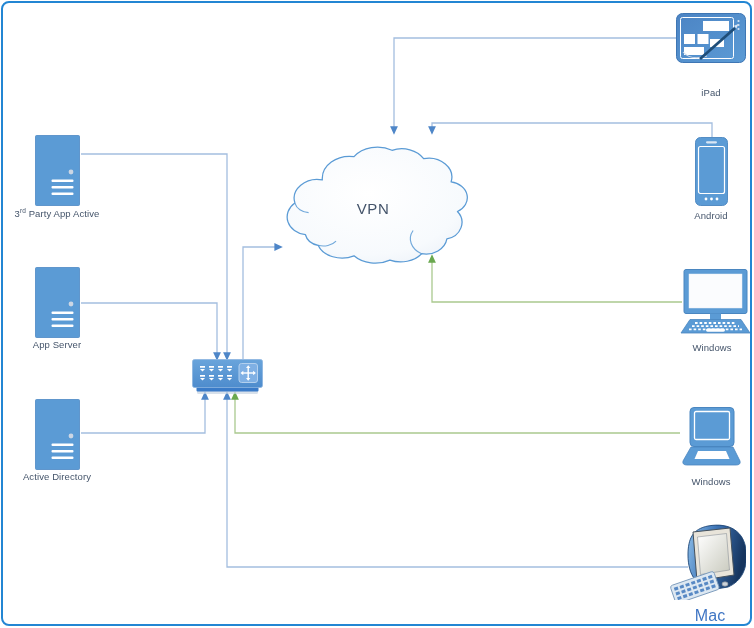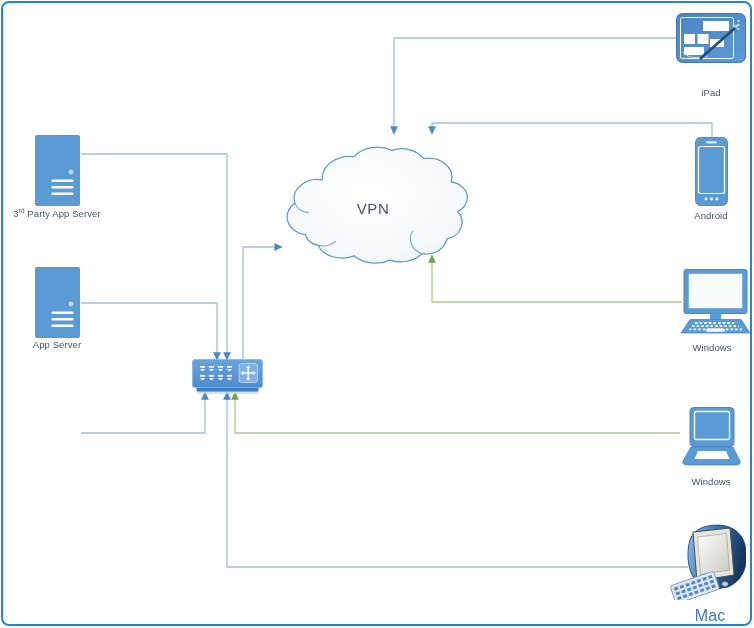--- a/index.html
+++ b/index.html
@@ -88,36 +88,48 @@
   <div class="node" style="left:35px;top:135px;">
     <svg width="45" height="71">
       <rect x="0.5" y="0.5" width="44" height="70" rx="1" fill="#5b9bd5" stroke="#4c88c4" stroke-width="0.8"></rect>
       <circle cx="36" cy="37" r="2.4" fill="#ccd6e4"></circle>
       <g fill="#ffffff">
         <rect x="16.5" y="44.5" width="22" height="2.4" rx="1"></rect>
         <rect x="16.5" y="51" width="22" height="2.4" rx="1"></rect>
         <rect x="16.5" y="57.5" width="22" height="2.4" rx="1"></rect>
       </g>
     </svg>
-    <div class="node-label" style="left:22px;top:72px;"><span>3</span><sup>rd</sup><span> Party App Server</span></div>
+    <div class="node-label" style="left:22px;top:72px;"><span>3</span><sup>rd</sup><span> Party App Active</span></div>
   </div>
 
   <div class="node" style="left:35px;top:267px;text-decoration:underline;">
     <svg width="45" height="71">
       <rect x="0.5" y="0.5" width="44" height="70" rx="1" fill="#5b9bd5" stroke="#4c88c4" stroke-width="0.8"></rect>
       <circle cx="36" cy="37" r="2.4" fill="#ccd6e4"></circle>
       <g fill="#ffffff">
         <rect x="16.5" y="44.5" width="22" height="2.4" rx="1"></rect>
         <rect x="16.5" y="51" width="22" height="2.4" rx="1"></rect>
         <rect x="16.5" y="57.5" width="22" height="2.4" rx="1"></rect>
       </g>
     </svg>
     <div class="node-label" style="left:22px;top:72px;">App Server</div>
   </div>
 
+  <div class="node" style="left:35px;top:399px;">
+    <svg width="45" height="71">
+      <rect x="0.5" y="0.5" width="44" height="70" rx="1" fill="#5b9bd5" stroke="#4c88c4" stroke-width="0.8"></rect>
+      <circle cx="36" cy="37" r="2.4" fill="#ccd6e4"></circle>
+      <g fill="#ffffff">
+        <rect x="16.5" y="44.5" width="22" height="2.4" rx="1"></rect>
+        <rect x="16.5" y="51" width="22" height="2.4" rx="1"></rect>
+        <rect x="16.5" y="57.5" width="22" height="2.4" rx="1"></rect>
+      </g>
+    </svg>
+    <div class="node-label" style="left:22px;top:72px;">Active Directory</div>
+  </div>
 
   <div class="node" style="left:192px;top:359px;">
     <svg width="71" height="38">
       <defs>
         <linearGradient id="swGrad" x1="0" y1="0" x2="0" y2="1">
           <stop offset="0%" stop-color="#69a4db"></stop>
           <stop offset="100%" stop-color="#4e8ccd"></stop>
         </linearGradient>
       </defs>
       <rect x="5" y="31.5" width="61" height="3.5" rx="1.5" fill="#c7d4e3" opacity="0.7"></rect>

